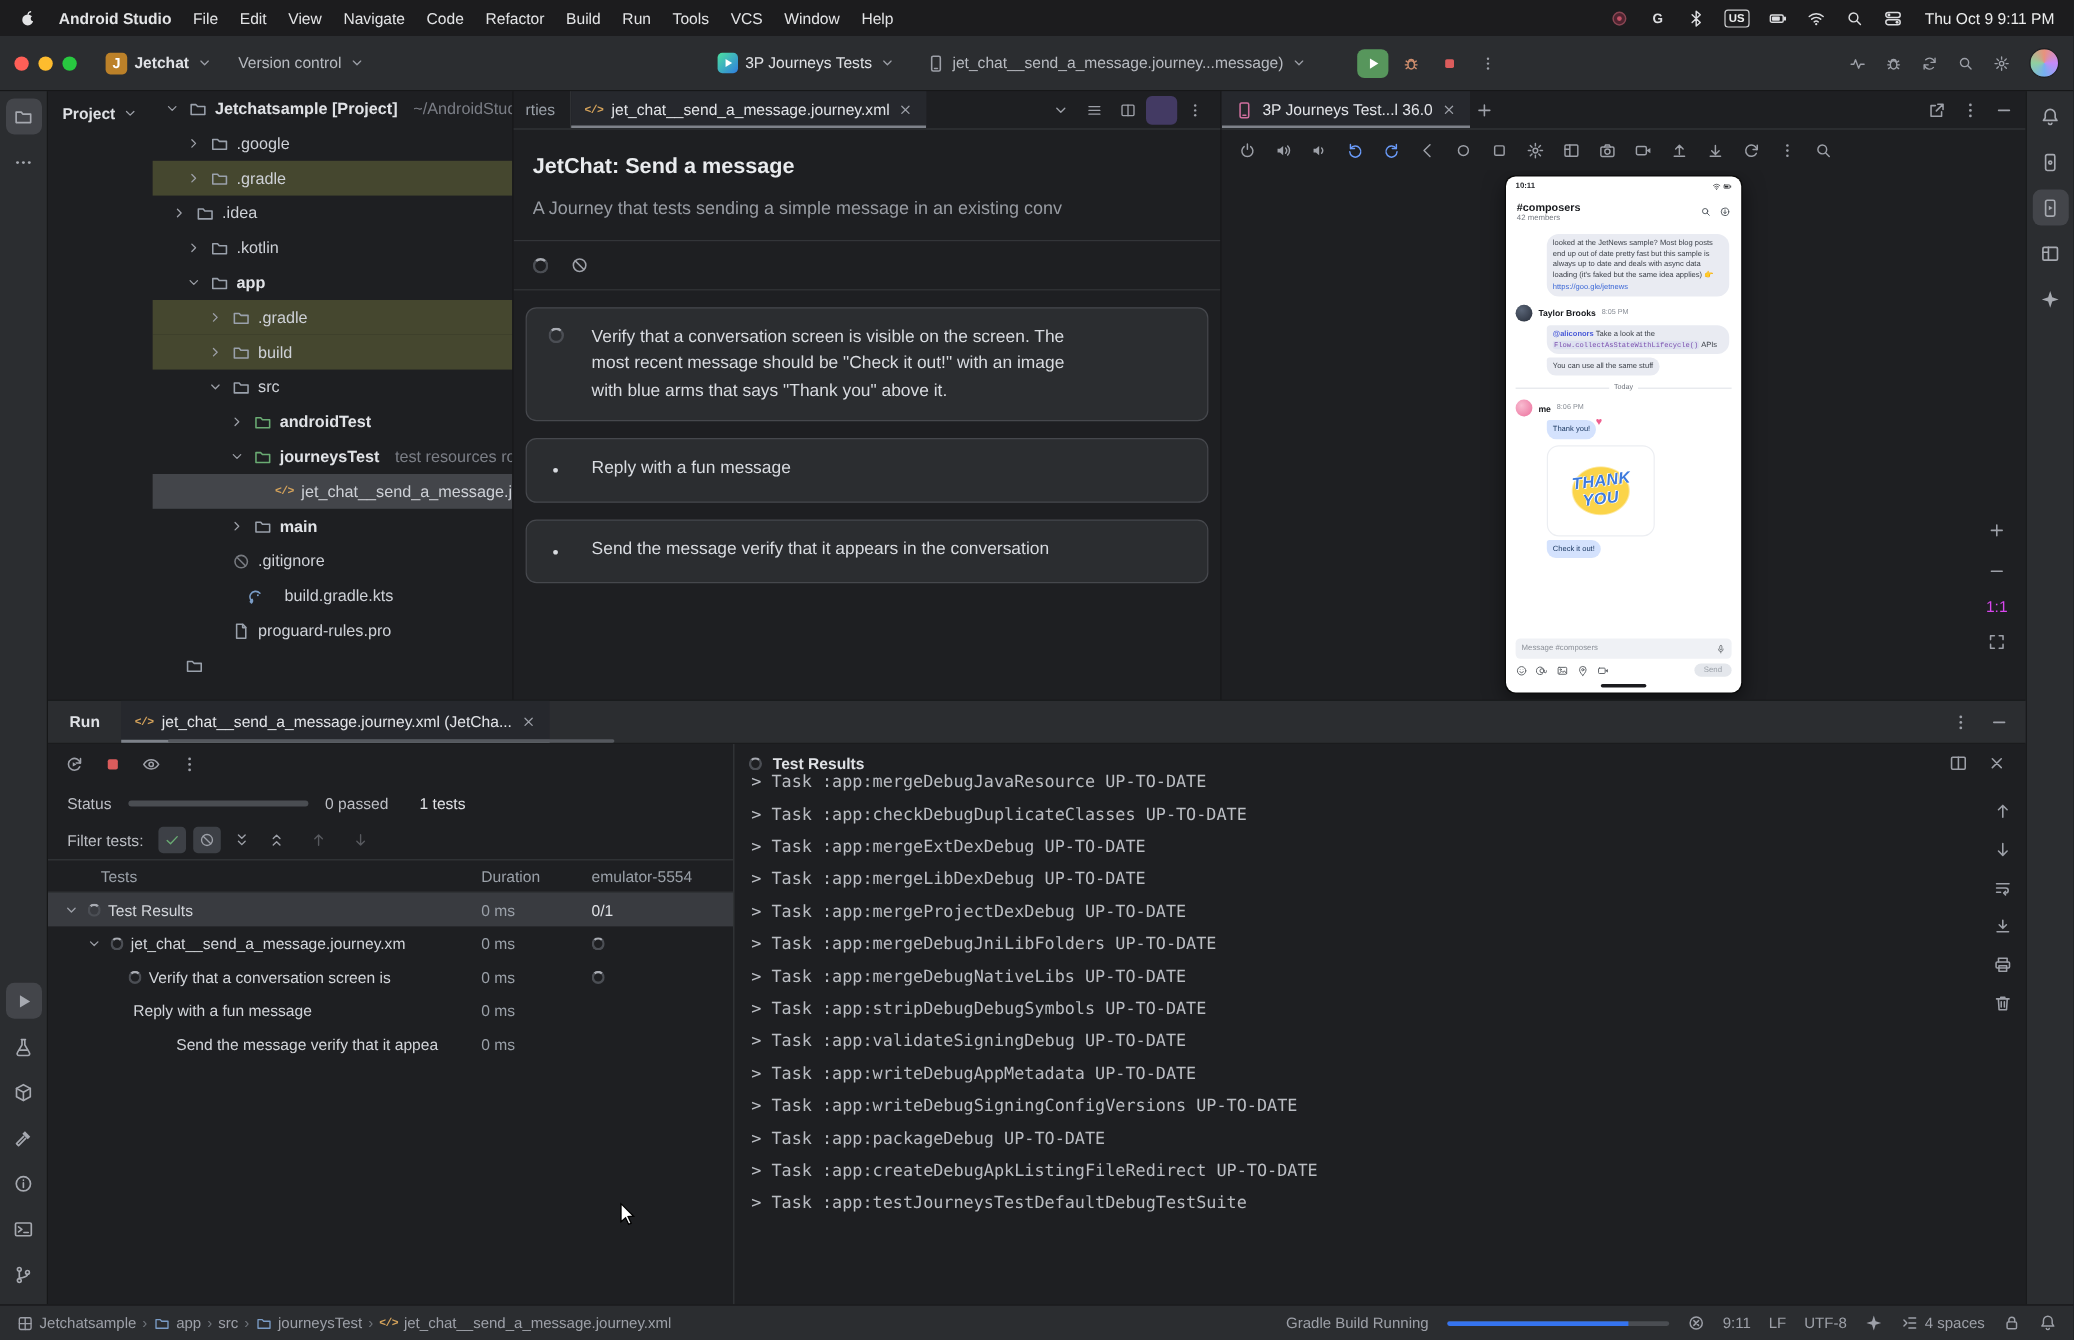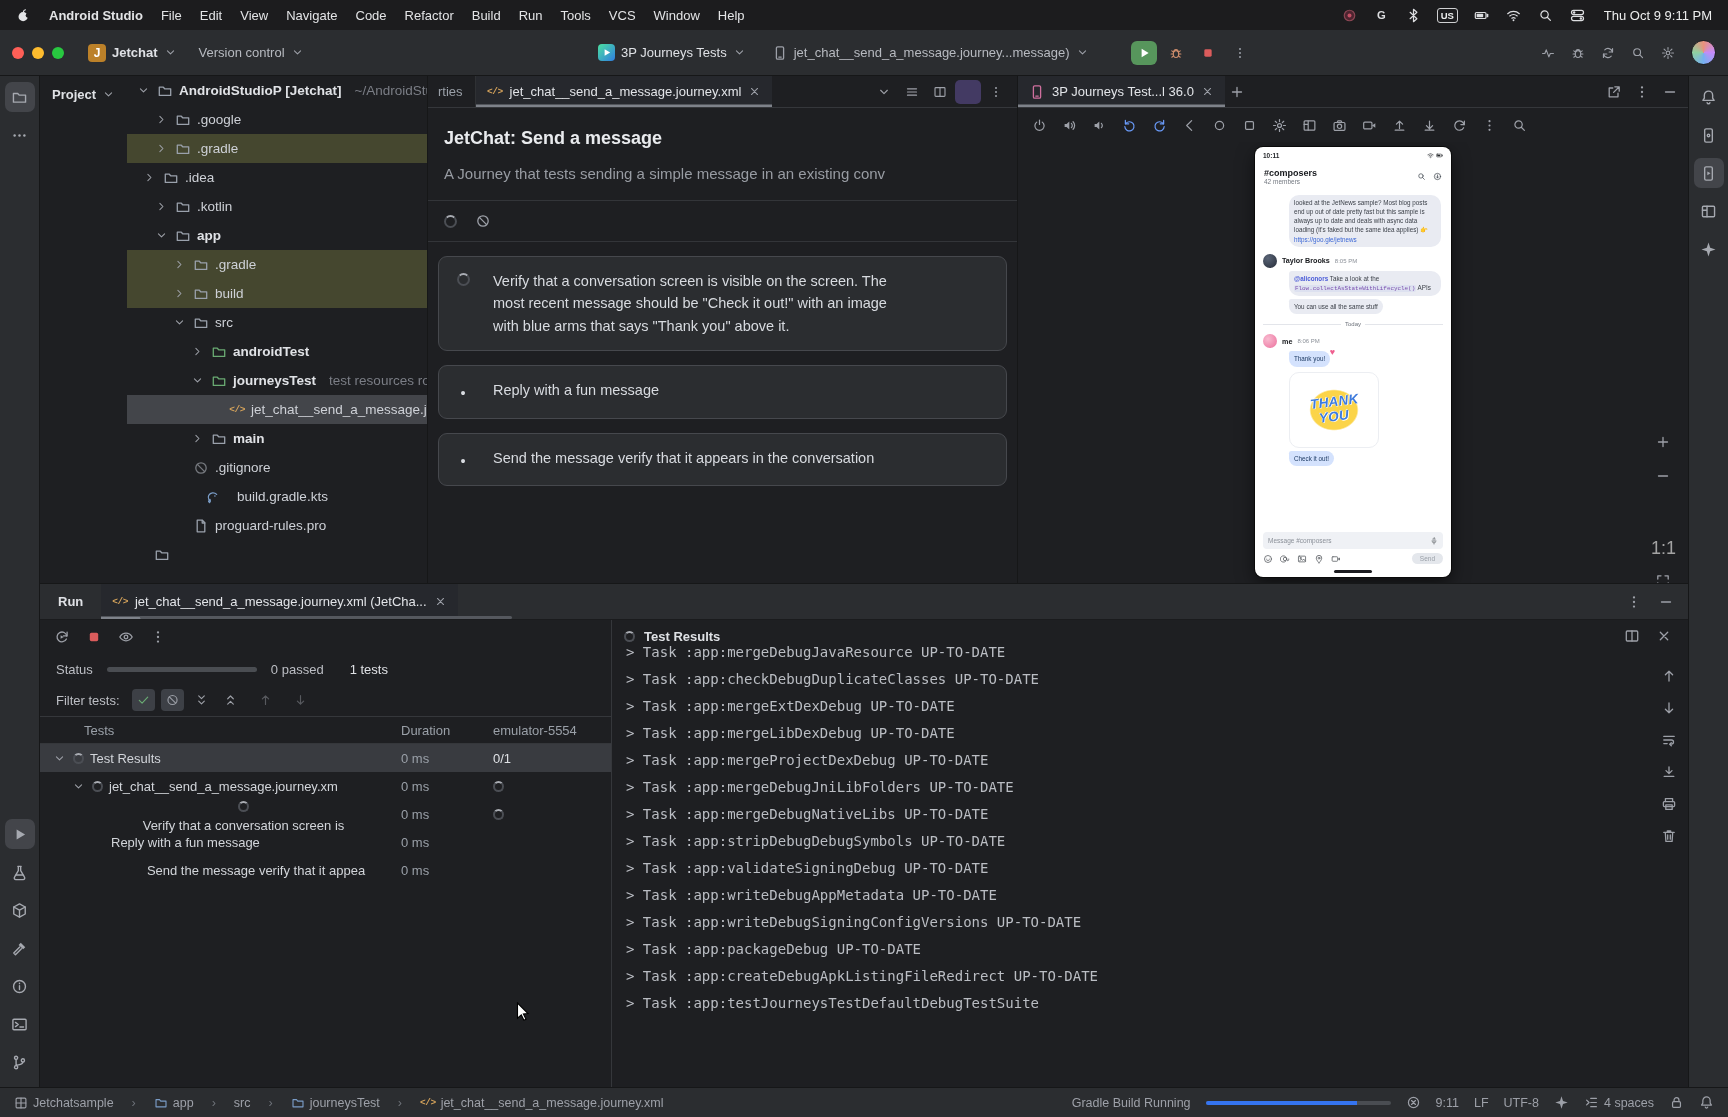--- a/index.html
+++ b/index.html
@@ -104,21 +104,21 @@
   .device-tabbar{ height:32px; flex:none; display:flex; align-items:stretch; border-bottom:1px solid #35373b; padding-right:6px; }
   .device-tab-ic{ color:#cf6f9e; }
   .device-tabbar .add-btn{ align-self:center; }
   .dt-right{ margin-left:auto; display:flex; align-items:center; gap:4px; }
   .device-toolbar{ height:34px; flex:none; display:flex; align-items:center; gap:3px; padding:0 8px; }
   .device-toolbar .icon-btn[data-icon]{ width:27px; height:25px; padding:5px; }
   .device-toolbar [data-name="rotate-left-icon"], .device-toolbar [data-name="rotate-right-icon"]{ color:#6a9bfa; }
   .device-canvas{ flex:1; position:relative; overflow:hidden; }
   .zoom-controls{ position:absolute; right:12px; top:288px; display:flex; flex-direction:column; align-items:center; gap:10px; color:#aeb1b8; }
   .zoom-controls .icon-btn[data-icon]{ width:24px; height:24px; padding:4px; }
-  .zoom-label{ font-size:18px; color:#a3a3a3;margin-top:40px; }
+  .zoom-label{ font-size:13px; color:#d946ef; }
 
   
   .phone{ width:196px; height:430px; margin:5px auto 0; background:#fff; border-radius:8px; overflow:hidden; display:flex; flex-direction:column; color:#202124; box-shadow:0 0 0 1px #0a0a0a, 0 6px 18px rgba(0,0,0,.55); }
   .ph-status{ height:14px; flex:none; display:flex; justify-content:space-between; align-items:center; padding:3px 8px 0; font-size:6.5px; font-weight:bold; color:#26282c; }
   .ph-status-icons{ display:flex; gap:2px; }
   .ph-status-icons [data-icon]{ width:7px; height:7px; color:#26282c; }
   .ph-appbar{ height:30px; flex:none; display:flex; align-items:center; padding:0 9px; }
   .ph-ch-name{ font-size:9px; font-weight:bold; color:#16181c; }
   .ph-ch-members{ font-size:6.5px; color:#747981; }
   .ph-appbar-icons{ margin-left:auto; display:flex; gap:7px; }
@@ -182,21 +182,21 @@
   .test-row .cell-res{ width:118px; flex:none; display:flex; align-items:center; color:#dfe1e5; }
   .console-pane{ flex:1; display:flex; flex-direction:column; min-width:0; }
   .console-header{ height:32px; flex:none; display:flex; align-items:center; gap:9px; padding:0 12px; color:#dfe1e5; font-weight:700; }
   .ch-icons{ margin-left:auto; display:flex; gap:8px; font-weight:400; }
   .console-body{ flex:1; display:flex; min-height:0; }
   .console-text{ flex:1; overflow:hidden; font-family:"DejaVu Sans Mono","Liberation Mono",monospace; font-size:14px; line-height:27px; color:#babdc3; padding-left:14px; margin-top:-13px; white-space:pre; }
   .console-gutter{ width:38px; flex:none; display:flex; flex-direction:column; align-items:center; gap:8px; padding-top:12px; }
 
   
   .statusbar{ height:30px; flex:none; background:#2b2d30; border-top:1px solid #161718; display:flex; align-items:center; padding:0 14px; font-size:12.5px; color:#9da0a8; }
-  .breadcrumbs{ display:flex; align-items:center; gap:18px; overflow:hidden; white-space:nowrap; }
+  .breadcrumbs{ display:flex; align-items:center; gap:5px; overflow:hidden; white-space:nowrap; }
   .bc-item{ display:flex; align-items:center; gap:5px; }
   .bc-item [data-icon]{ width:14px; height:14px; }
   .bc-item .ic-folder{ color:#7a9cc6; }
   .bc-sep{ color:#6f737a; }
   .sb-right{ margin-left:auto; display:flex; align-items:center; gap:15px; white-space:nowrap; }
   .sb-progress{ width:185px; height:4px; background:#4a4d52; border-radius:2px; overflow:hidden; display:inline-block; }
   .sb-progress i{ display:block; width:82%; height:100%; background:#3574f0; }
   .sb-ic[data-icon]{ width:15px; height:15px; }
   .sb-indent{ display:flex; align-items:center; gap:5px; }
 
@@ -477,21 +477,21 @@
                     </svg>
                   </span>
                 </span>
                 <span class="t-icon" data-name="folder-icon">
                   <span data-icon="folder">
                     <svg viewBox="0 0 16 16" fill="none" stroke="currentColor" stroke-width="1.3" stroke-linecap="round" stroke-linejoin="round">
                       <path d="M2.3 4.2h4l1.4 1.6h6v6.6H2.3z"></path>
                     </svg>
                   </span>
                 </span>
-                <span class="lbl bold" data-name="tree-item-label">AndroidStudioP [Jetchat]</span>
+                <span class="lbl bold" data-name="tree-item-label">Jetchatsample [Project]</span>
                 <span class="suffix" data-name="tree-item-suffix">~/AndroidStudioP</span>
               </div>
               <div class="tree-row" data-name="tree-item-google" style="padding-left: 26px;">
                 <span class="chev-slot" data-name="chevron-right-icon">
                   <span data-icon="chevron-right">
                     <svg viewBox="0 0 16 16" fill="none" stroke="currentColor" stroke-width="1.3" stroke-linecap="round" stroke-linejoin="round">
                       <path d="M6 4.2L9.8 8 6 11.8"></path>
                     </svg>
                   </span>
                 </span>
@@ -1215,21 +1215,21 @@
                     </span>
                     <span class="spinner small" data-name="progress-spinner"></span>
                     <span data-name="test-name">jet_chat__send_a_message.journey.xm</span>
                   </span>
                   <span class="cell-dur" data-name="test-duration">0 ms</span>
                   <span class="cell-res" data-name="test-result">
                     <span class="spinner small" data-name="progress-spinner"></span>
                   </span>
                 </div>
                 <div class="test-row" data-name="test-row-verify-that-a-conversation-screen-is">
-                  <span class="cell-name" style="padding-left: 46px; flex-direction: column;">
+                  <span class="cell-name" style="padding-left: 46px;">
                     <span class="chev-slot" data-name="chevron-spacer"></span>
                     <span class="spinner small" data-name="progress-spinner"></span>
                     <span data-name="test-name">Verify that a conversation screen is</span>
                   </span>
                   <span class="cell-dur" data-name="test-duration">0 ms</span>
                   <span class="cell-res" data-name="test-result">
                     <span class="spinner small" data-name="progress-spinner"></span>
                   </span>
                 </div>
                 <div class="test-row" data-name="test-row-reply-with-a-fun-message">

